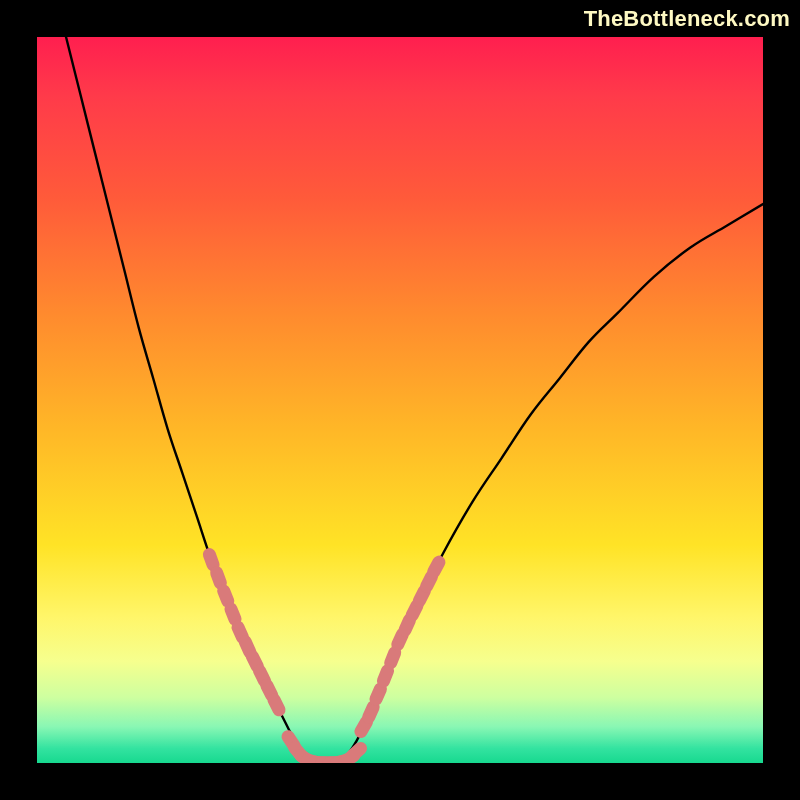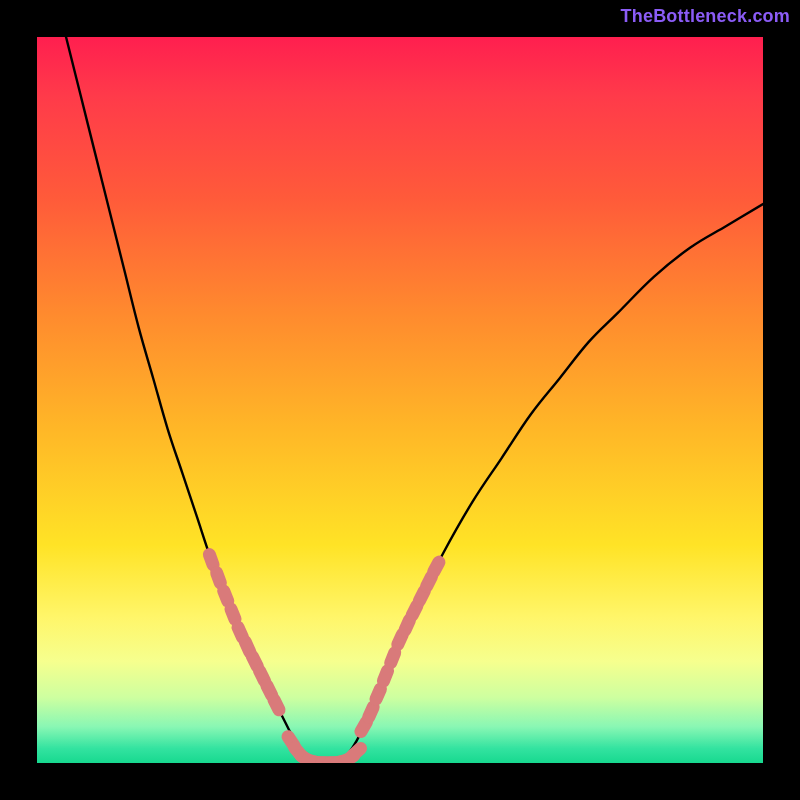--- a/index.html
+++ b/index.html
@@ -14,23 +14,23 @@
   .stage {
     position: relative;
     width: 800px;
     height: 800px;
     background: #000;
   }
   .watermark {
     position: absolute;
     top: 6px;
     right: 10px;
-    font-size: 18px;
+    font-size: 22px;
     font-weight: 600;
-    color: #8b5cf6;
+    color: #fef9c3;
     letter-spacing: 0.2px;
     z-index: 60;
   }
   .plot {
     position: absolute;
     left: 37px;
     top: 37px;
     width: 726px;
     height: 726px;
     

